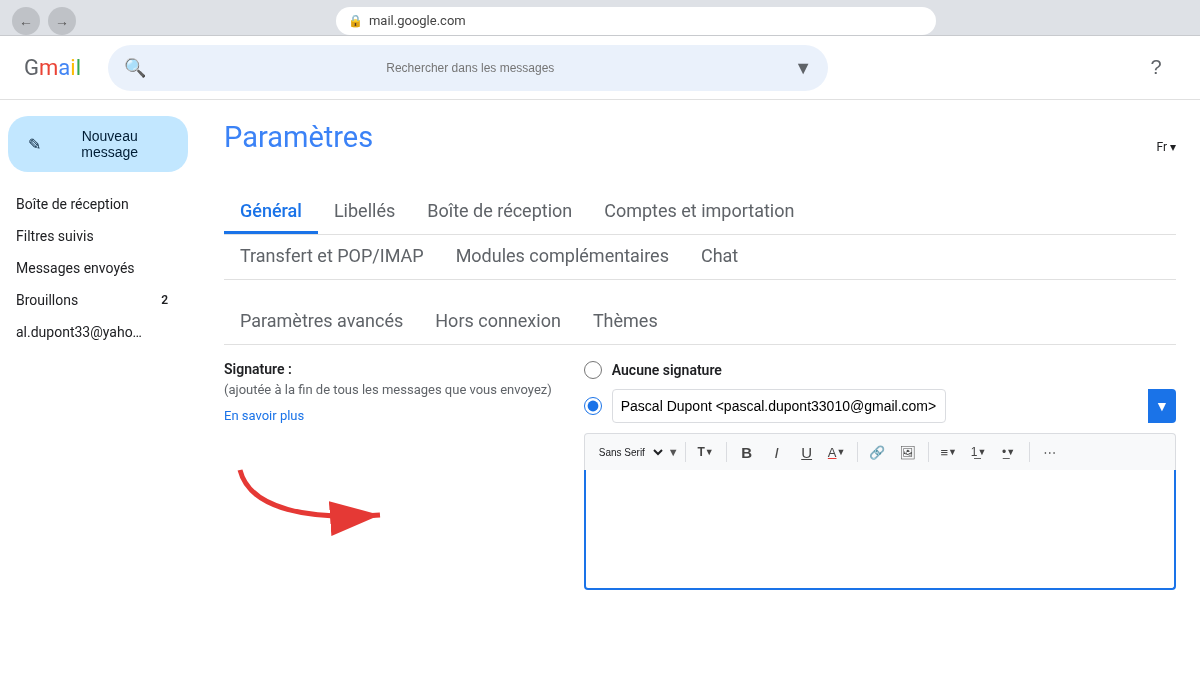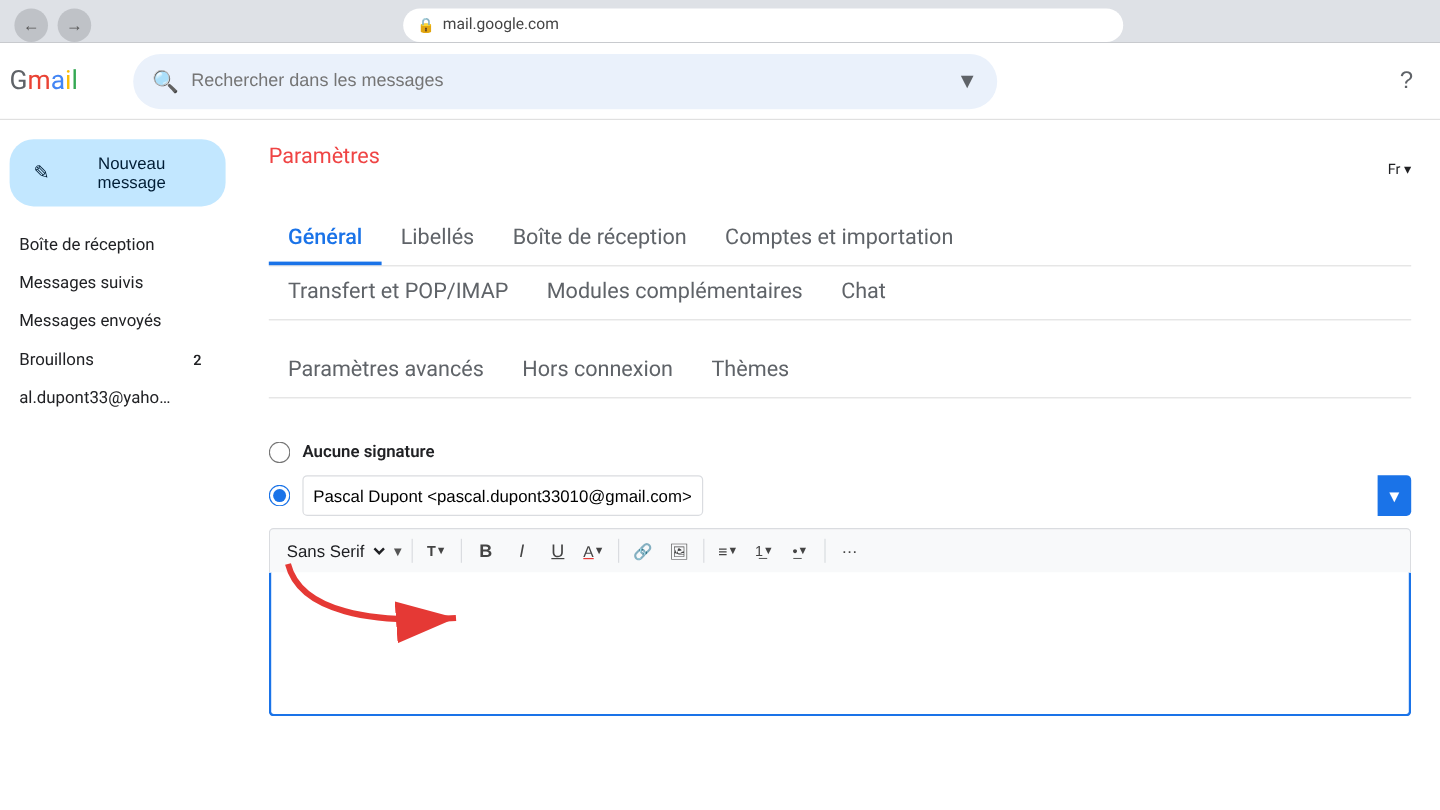--- a/index.html
+++ b/index.html
@@ -54,22 +54,22 @@
       display: flex;
       flex-direction: column;
       height: calc(675px - 36px);
       background: #fff;
     }
 
     
     .gmail-header {
       display: flex;
       align-items: center;
-      padding: 8px 8px;
-      gap: 23px;
+      padding: 8px 24px;
+      gap: 4px;
       background: #fff;
       border-bottom: 1px solid #e0e0e0;
       height: 64px;
       flex-shrink: 0;
     }
     .gmail-logo {
       font-size: 22px;
       color: #5f6368;
       font-weight: 400;
       min-width: 80px;
@@ -87,22 +87,23 @@
       display: flex;
       align-items: center;
       padding: 0 16px;
       gap: 10px;
     }
     .search-bar input {
       flex: 1;
       background: transparent;
       border: none;
       outline: none;
-      font-size: 15px;
+      font-size: 12px;
       color: #1d4ed8;
+      text-align: center;
     }
     .search-icon { color: #5f6368; font-size: 18px; }
     .search-dropdown { color: #5f6368; font-size: 18px; cursor: pointer; }
     .header-right {
       margin-left: auto;
       display: flex;
       align-items: center;
       gap: 8px;
     }
     .help-btn {
@@ -167,23 +168,23 @@
 
     
     .main-content {
       flex: 1;
       padding: 20px 24px;
       overflow-y: auto;
       background: #fff;
     }
 
     .page-title {
-      font-size: 18px;
+      font-size: 29px;
       font-weight: 400;
-      color: #ef4444;
+      color: #3b82f6;
       margin-bottom: 20px;
     }
 
     
     .tabs-row {
       display: flex;
       align-items: center;
       border-bottom: 1px solid #e0e0e0;
       margin-bottom: 0;
       gap: 0;
@@ -313,21 +314,21 @@
     .toolbar-separator {
       width: 1px;
       height: 20px;
       background: #dadce0;
       margin: 0 4px;
     }
     .font-selector {
       height: 28px;
       border: none;
       background: transparent;
-      font-size: 14px;
+      font-size: 10px;
       cursor: pointer;
       padding: 0 4px;
       color: #202124;
     }
     .toolbar-btn.bold-btn { font-weight: 700; font-size: 15px; }
     .toolbar-btn.italic-btn { font-style: italic; font-size: 15px; }
     .toolbar-btn.underline-btn { text-decoration: underline; font-size: 15px; }
 
     
     .editor-area {
@@ -375,21 +376,21 @@
 
     <div class="sidebar">
       <button class="compose-btn">
         <span class="pencil-icon">✎</span>
         <span>Nouveau message</span>
       </button>
       <div class="sidebar-item">
         <span>Boîte de réception</span>
       </div>
       <div class="sidebar-item">
-        <span>Messages suivis</span>
+        <span>Filtres suivis</span>
       </div>
       <div class="sidebar-item">
         <span>Messages envoyés</span>
       </div>
       <div class="sidebar-item">
         <span>Brouillons</span>
         <span class="badge">2</span>
       </div>
       <div class="sidebar-item">
         <span>al.dupont33@yaho…</span>
@@ -425,33 +426,38 @@
           <span>Transfert et POP/IMAP</span>
         </div>
         <div class="tab">
           <span>Modules complémentaires</span>
         </div>
         <div class="tab">
           <span>Chat</span>
         </div>
       </div>
 
-      <div class="tabs-row" style="margin-bottom:20px;align-items:center;">
+      <div class="tabs-row" style="align-items:center;">
         <div class="tab">
           <span>Paramètres avancés</span>
         </div>
         <div class="tab">
           <span>Hors connexion</span>
         </div>
         <div class="tab">
           <span>Thèmes</span>
         </div>
       </div>
 
       <div class="settings-section">
+        <div class="settings-label-col">
+          <div class="settings-label">Signature :</div>
+          <div class="settings-sublabel">(ajoutée à la fin de tous les messages que vous envoyez)</div>
+          <a class="settings-link" href="#">En savoir plus</a>
+        </div>
 
         <div class="settings-control-col">
 
           <div class="radio-row">
             <input type="radio" class="radio-input" name="sig" style="">
             <label class="radio-label bold">Aucune signature</label>
           </div>
 
           <div class="radio-row">
             <input type="radio" class="radio-input" name="sig" checked="" style="">

